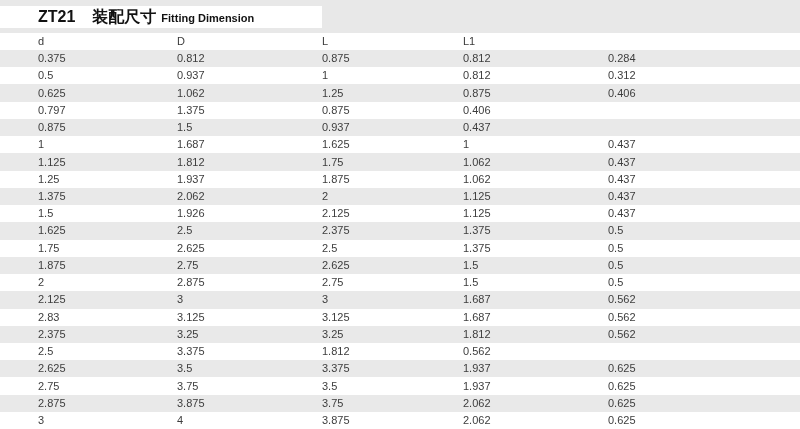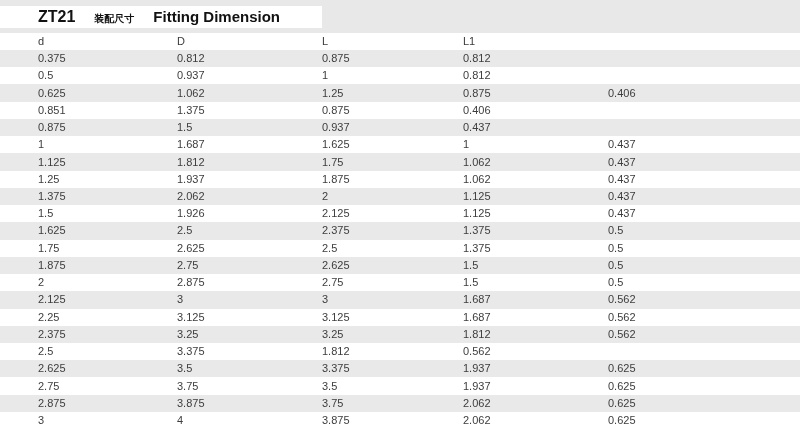--- a/index.html
+++ b/index.html
@@ -12,25 +12,25 @@
   .title-band{
     position:relative;height:33px;background:#e8e8e8;
   }
   .title-box{
     position:absolute;left:0;top:6px;width:322px;height:22px;
     background:#ffffff;display:flex;align-items:center;
     padding-left:38px;box-sizing:border-box;white-space:nowrap;
   }
   .title{
     margin:0;font-weight:bold;color:#121212;font-size:13px;line-height:1;
-    display:flex;align-items:baseline;gap:19px;
+    display:flex;align-items:baseline;gap:5px;
   }
   .title .model{font-size:16px;}
-  .title .cn{font-size:10px;}
-  .title .en{font-size:15px;}
+  .title .cn{font-size:16px;margin-left:12px;}
+  .title .en{font-size:11px;}
   
   .row{
     display:grid;
     grid-template-columns:139px 145px 141px 145px 1fr;
     padding-left:38px;box-sizing:border-box;
     align-items:center;
   }
   .header-row{height:17px;background:#ffffff;}
   .table-body{height:379px;display:flex;flex-direction:column;}
   .data-row{flex:1;}
@@ -63,36 +63,38 @@
         <div class="cell">D</div>
         <div class="cell">L</div>
         <div class="cell">L1</div>
       </div>
     <div class="table-body" id="table-body">
         <div class="row data-row">
           <div class="cell">0.375</div>
           <div class="cell">0.812</div>
           <div class="cell">0.875</div>
           <div class="cell">0.812</div>
+          <div class="cell">0.284</div>
         </div>
         <div class="row data-row">
           <div class="cell">0.5</div>
           <div class="cell">0.937</div>
           <div class="cell">1</div>
           <div class="cell">0.812</div>
+          <div class="cell">0.312</div>
         </div>
         <div class="row data-row">
           <div class="cell">0.625</div>
           <div class="cell">1.062</div>
           <div class="cell">1.25</div>
           <div class="cell">0.875</div>
           <div class="cell">0.406</div>
         </div>
         <div class="row data-row">
-          <div class="cell">0.851</div>
+          <div class="cell">0.797</div>
           <div class="cell">1.375</div>
           <div class="cell">0.875</div>
           <div class="cell">0.406</div>
         </div>
         <div class="row data-row">
           <div class="cell">0.875</div>
           <div class="cell">1.5</div>
           <div class="cell">0.937</div>
           <div class="cell">0.437</div>
         </div>
@@ -160,21 +162,21 @@
           <div class="cell">0.5</div>
         </div>
         <div class="row data-row">
           <div class="cell">2.125</div>
           <div class="cell">3</div>
           <div class="cell">3</div>
           <div class="cell">1.687</div>
           <div class="cell">0.562</div>
         </div>
         <div class="row data-row">
-          <div class="cell">2.25</div>
+          <div class="cell">2.83</div>
           <div class="cell">3.125</div>
           <div class="cell">3.125</div>
           <div class="cell">1.687</div>
           <div class="cell">0.562</div>
         </div>
         <div class="row data-row">
           <div class="cell">2.375</div>
           <div class="cell">3.25</div>
           <div class="cell">3.25</div>
           <div class="cell">1.812</div>

